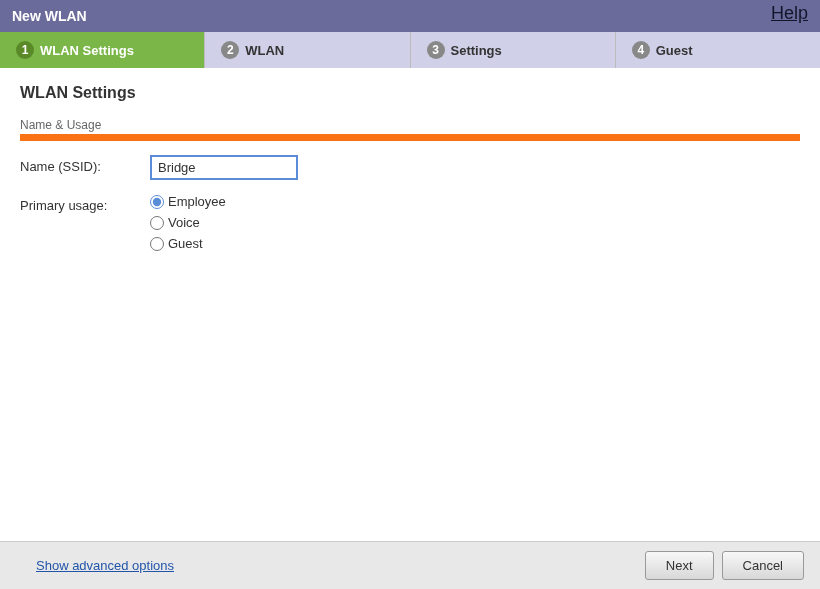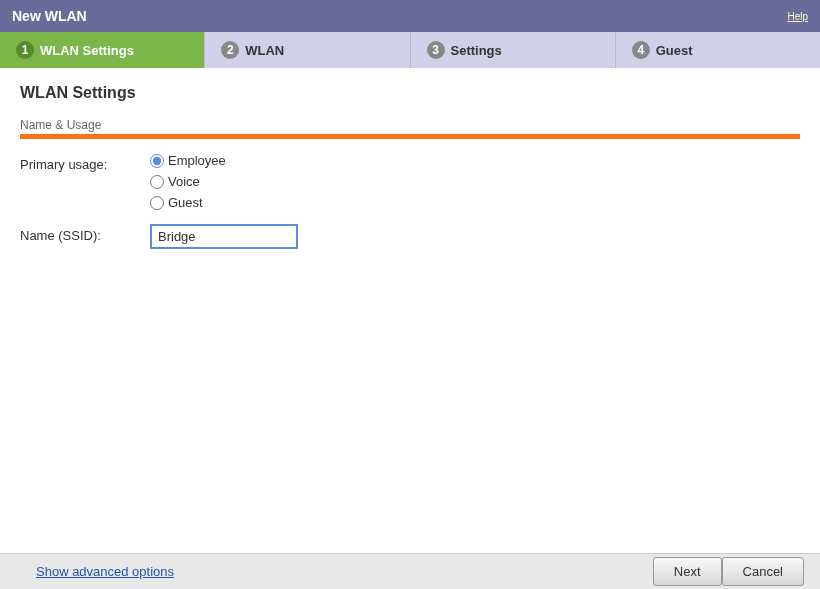--- a/index.html
+++ b/index.html
@@ -5,25 +5,25 @@
     * { margin: 0; padding: 0; box-sizing: border-box; }
     body { font-family: Arial, sans-serif; font-size: 13px; background: #f0f0f0; width: 820px; height: 589px; overflow: hidden; }
 
     
     #title-bar {
       background: #6b6b9b;
       color: white;
       padding: 8px 12px;
       display: flex;
       justify-content: space-between;
-      align-items: center;
+      align-items: flex-end;
       height: 32px;
     }
     #title-bar span { font-size: 14px; font-weight: bold; }
-    #help-link { color: #fef9c3; text-decoration: underline; cursor: pointer; font-size: 10px; }
+    #help-link { color: #0f172a; text-decoration: underline; cursor: pointer; font-size: 18px; }
 
     
     #steps-bar {
       display: flex;
       background: #d0d0e8;
       height: 36px;
       align-items: stretch;
     }
     .step {
       display: flex;
@@ -74,21 +74,21 @@
       font-size: 16px;
       font-weight: bold;
       color: #333;
       margin-bottom: 16px;
     }
 
     
     .form-section-label {
       font-size: 12px;
       color: #666;
-      border-bottom: 5px solid #f97316;
+      border-bottom: 7px solid #f97316;
       margin-bottom: 14px;
       padding-bottom: 2px;
     }
     .form-row {
       display: flex;
       align-items: flex-start;
       margin-bottom: 14px;
     }
     .form-label {
       width: 130px;
@@ -123,38 +123,39 @@
       accent-color: #5b8cd8;
       cursor: pointer;
     }
 
     
     #footer {
       position: absolute;
       bottom: 0;
       left: 0;
       right: 0;
-      height: 36px;
+      height: 48px;
       background: #e8e8e8;
       border-top: 1px solid #ccc;
       display: flex;
       align-items: center;
       justify-content: space-between;
       padding: 0 16px;
     }
     #show-advanced {
       color: #2255aa;
       text-decoration: underline;
       cursor: pointer;
       font-size: 13px;
       background: none;
       border: none;
     }
     .footer-buttons {
       display: flex;
+      gap: 8px;
     }
     .btn {
       padding: 6px 20px;
       font-size: 13px;
       border: 1px solid #999;
       border-radius: 3px;
       cursor: pointer;
       font-weight: normal;
     }
     .btn-next {
@@ -194,45 +195,45 @@
   <div class="step">
     <span class="step-num">4</span>
     <span>Guest</span>
   </div>
 </div>
 
 <div id="main">
   <div id="section-title">WLAN Settings</div>
 
   <div class="form-section-label">Name &amp; Usage</div>
+
+  <div class="form-row">
+    <div class="form-label">Name (SSID):</div>
+    <div class="form-control">
+      <input type="text" id="ssid-input" value="Bridge" style="">
+    </div>
+  </div>
 
   <div class="form-row">
     <div class="form-label">Primary usage:</div>
     <div class="form-control">
       <label class="radio-option">
         <input type="radio" name="primary_usage" value="employee" checked="" style="">
         <span>Employee</span>
       </label>
       <label class="radio-option">
         <input type="radio" name="primary_usage" value="voice" style="">
         <span>Voice</span>
       </label>
       <label class="radio-option">
         <input type="radio" name="primary_usage" value="guest" style="">
         <span>Guest</span>
       </label>
     </div>
   </div>
-
-  <div class="form-row">
-    <div class="form-label">Name (SSID):</div>
-    <div class="form-control">
-      <input type="text" id="ssid-input" value="Bridge" style="">
-    </div>
-  </div>
 </div>
 
 <div id="footer">
   <button class="btn" id="show-advanced">Show advanced options</button>
   <div class="footer-buttons">
     <button class="btn btn-next">Next</button>
     <button class="btn btn-cancel">Cancel</button>
   </div>
 </div>
 

